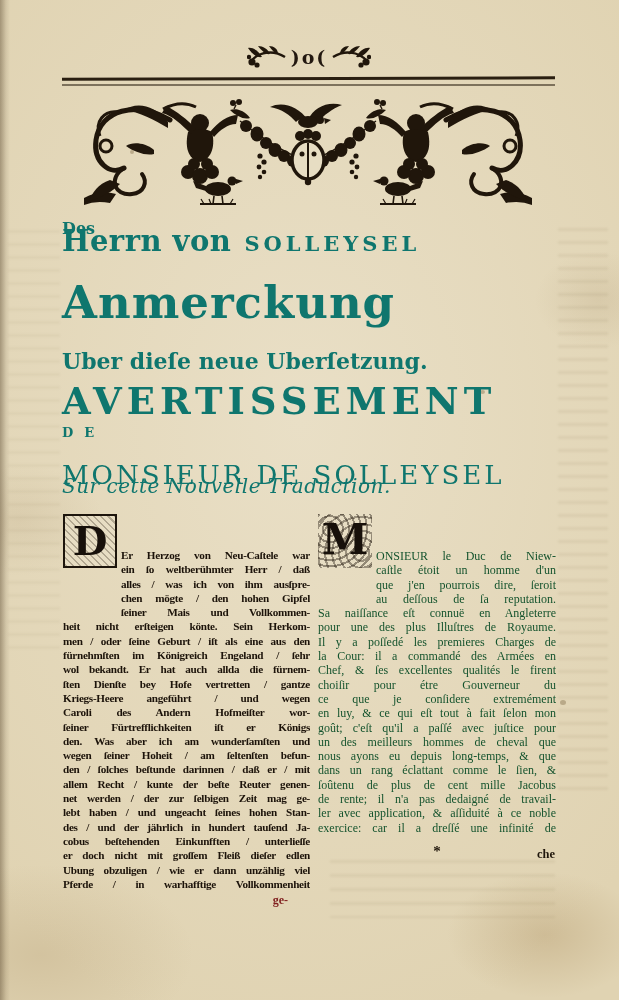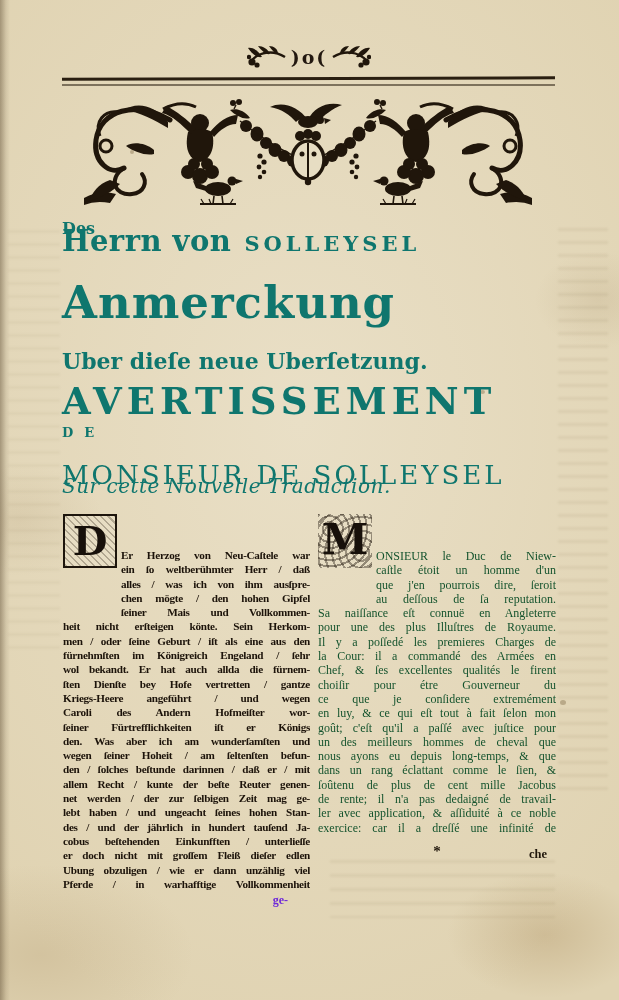--- a/index.html
+++ b/index.html
@@ -61,24 +61,24 @@
   .dropcap{position:absolute;left:0;top:1px;width:54px;height:54px;box-sizing:border-box;
     text-align:center;color:#17100a;}
   .dc-left{border:2.5px solid #1d150c;font:bold 40px/50px "DejaVu Serif",serif;
     background:repeating-linear-gradient(45deg, rgba(40,28,15,.28) 0 1.5px, transparent 1.5px 5px), #e7ddc3;}
   .dc-right{font:900 42px/52px "DejaVu Serif",serif;
     background:
       repeating-radial-gradient(circle at 22% 28%, rgba(30,20,10,.42) 0 2px, transparent 2px 6px),
       repeating-radial-gradient(circle at 80% 72%, rgba(30,20,10,.38) 0 2px, transparent 2px 7px),
       #e7ddc3;}
   .catchword-left{text-align:right;padding-right:22px;font:bold 12px "Liberation Serif",serif;
-    margin-top:1px;color:#6d28d9;}
+    margin-top:1px;color:#7f1d1d;}
   .sig-star{position:absolute;top:330px;left:0;width:100%;text-align:center;
     font:bold 15px "Liberation Serif",serif;}
-  .catch-right{position:absolute;top:334px;right:9px;font:bold 12.5px "Liberation Serif",serif;}
+  .catch-right{position:absolute;top:334px;right:1px;font:bold 12.5px "Liberation Serif",serif;}
   svg .ink{fill:#20160b;}
   svg .stk{fill:none;stroke:#20160b;}
 </style>
 </head>
 <body>
 
 <div class="page">
   <div class="left-edge"></div>
   <div class="showthrough st1"></div>
   <div class="showthrough st2"></div>

